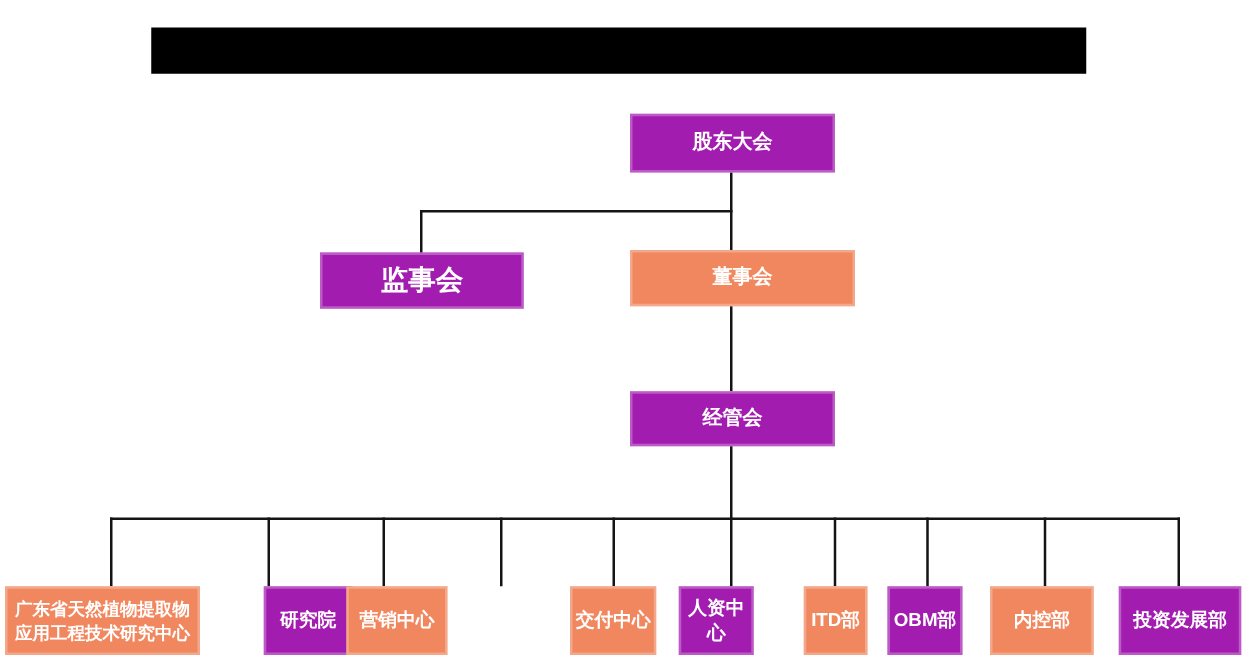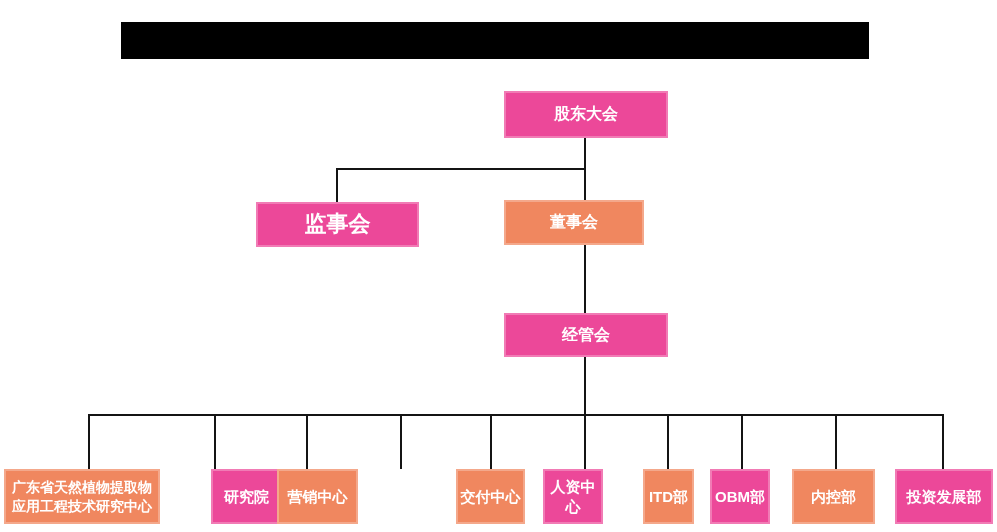--- a/index.html
+++ b/index.html
@@ -29,27 +29,27 @@
     align-items: center;
     justify-content: center;
     text-align: center;
     color: #ffffff;
     font-weight: bold;
     box-sizing: border-box;
     box-shadow: inset 0 0 0 2px rgba(255,255,255,0.28);
     padding: 2px 3px;
     line-height: 1.3;
   }
-  .dark  { background: #ec4899; }
+  .dark  { background: #a21caf; }
   .light { background: #F0875F; }
 
   
   .pos-sh   { left: 504px; top:  91px; width: 164px; height: 47px; font-size: 16px; }
   .pos-sup  { left: 256px; top: 202px; width: 163px; height: 45px; font-size: 22px; }
-  .pos-bod  { left: 504px; top: 200px; width: 140px; height: 45px; font-size: 16px; }
+  .pos-bod  { left: 504px; top: 200px; width: 180px; height: 45px; font-size: 16px; }
   .pos-mgmt { left: 504px; top: 313px; width: 164px; height: 44px; font-size: 16px; }
 
   
   .brow { top: 469px; height: 55px; font-size: 15px; }
   .pos-b1  { left:   4px; width: 156px; font-size: 14px; line-height: 1.35; }
   .pos-b2  { left: 179px; width:  71px; margin-left: 32px; }
   .pos-b3  { left: 277px; width:  81px; }
   .pos-b4  { left: 364px; width:  74px; }
   .pos-b5  { left: 456px; width:  69px; }
   .pos-b6  { left: 543px; width:  60px; }

